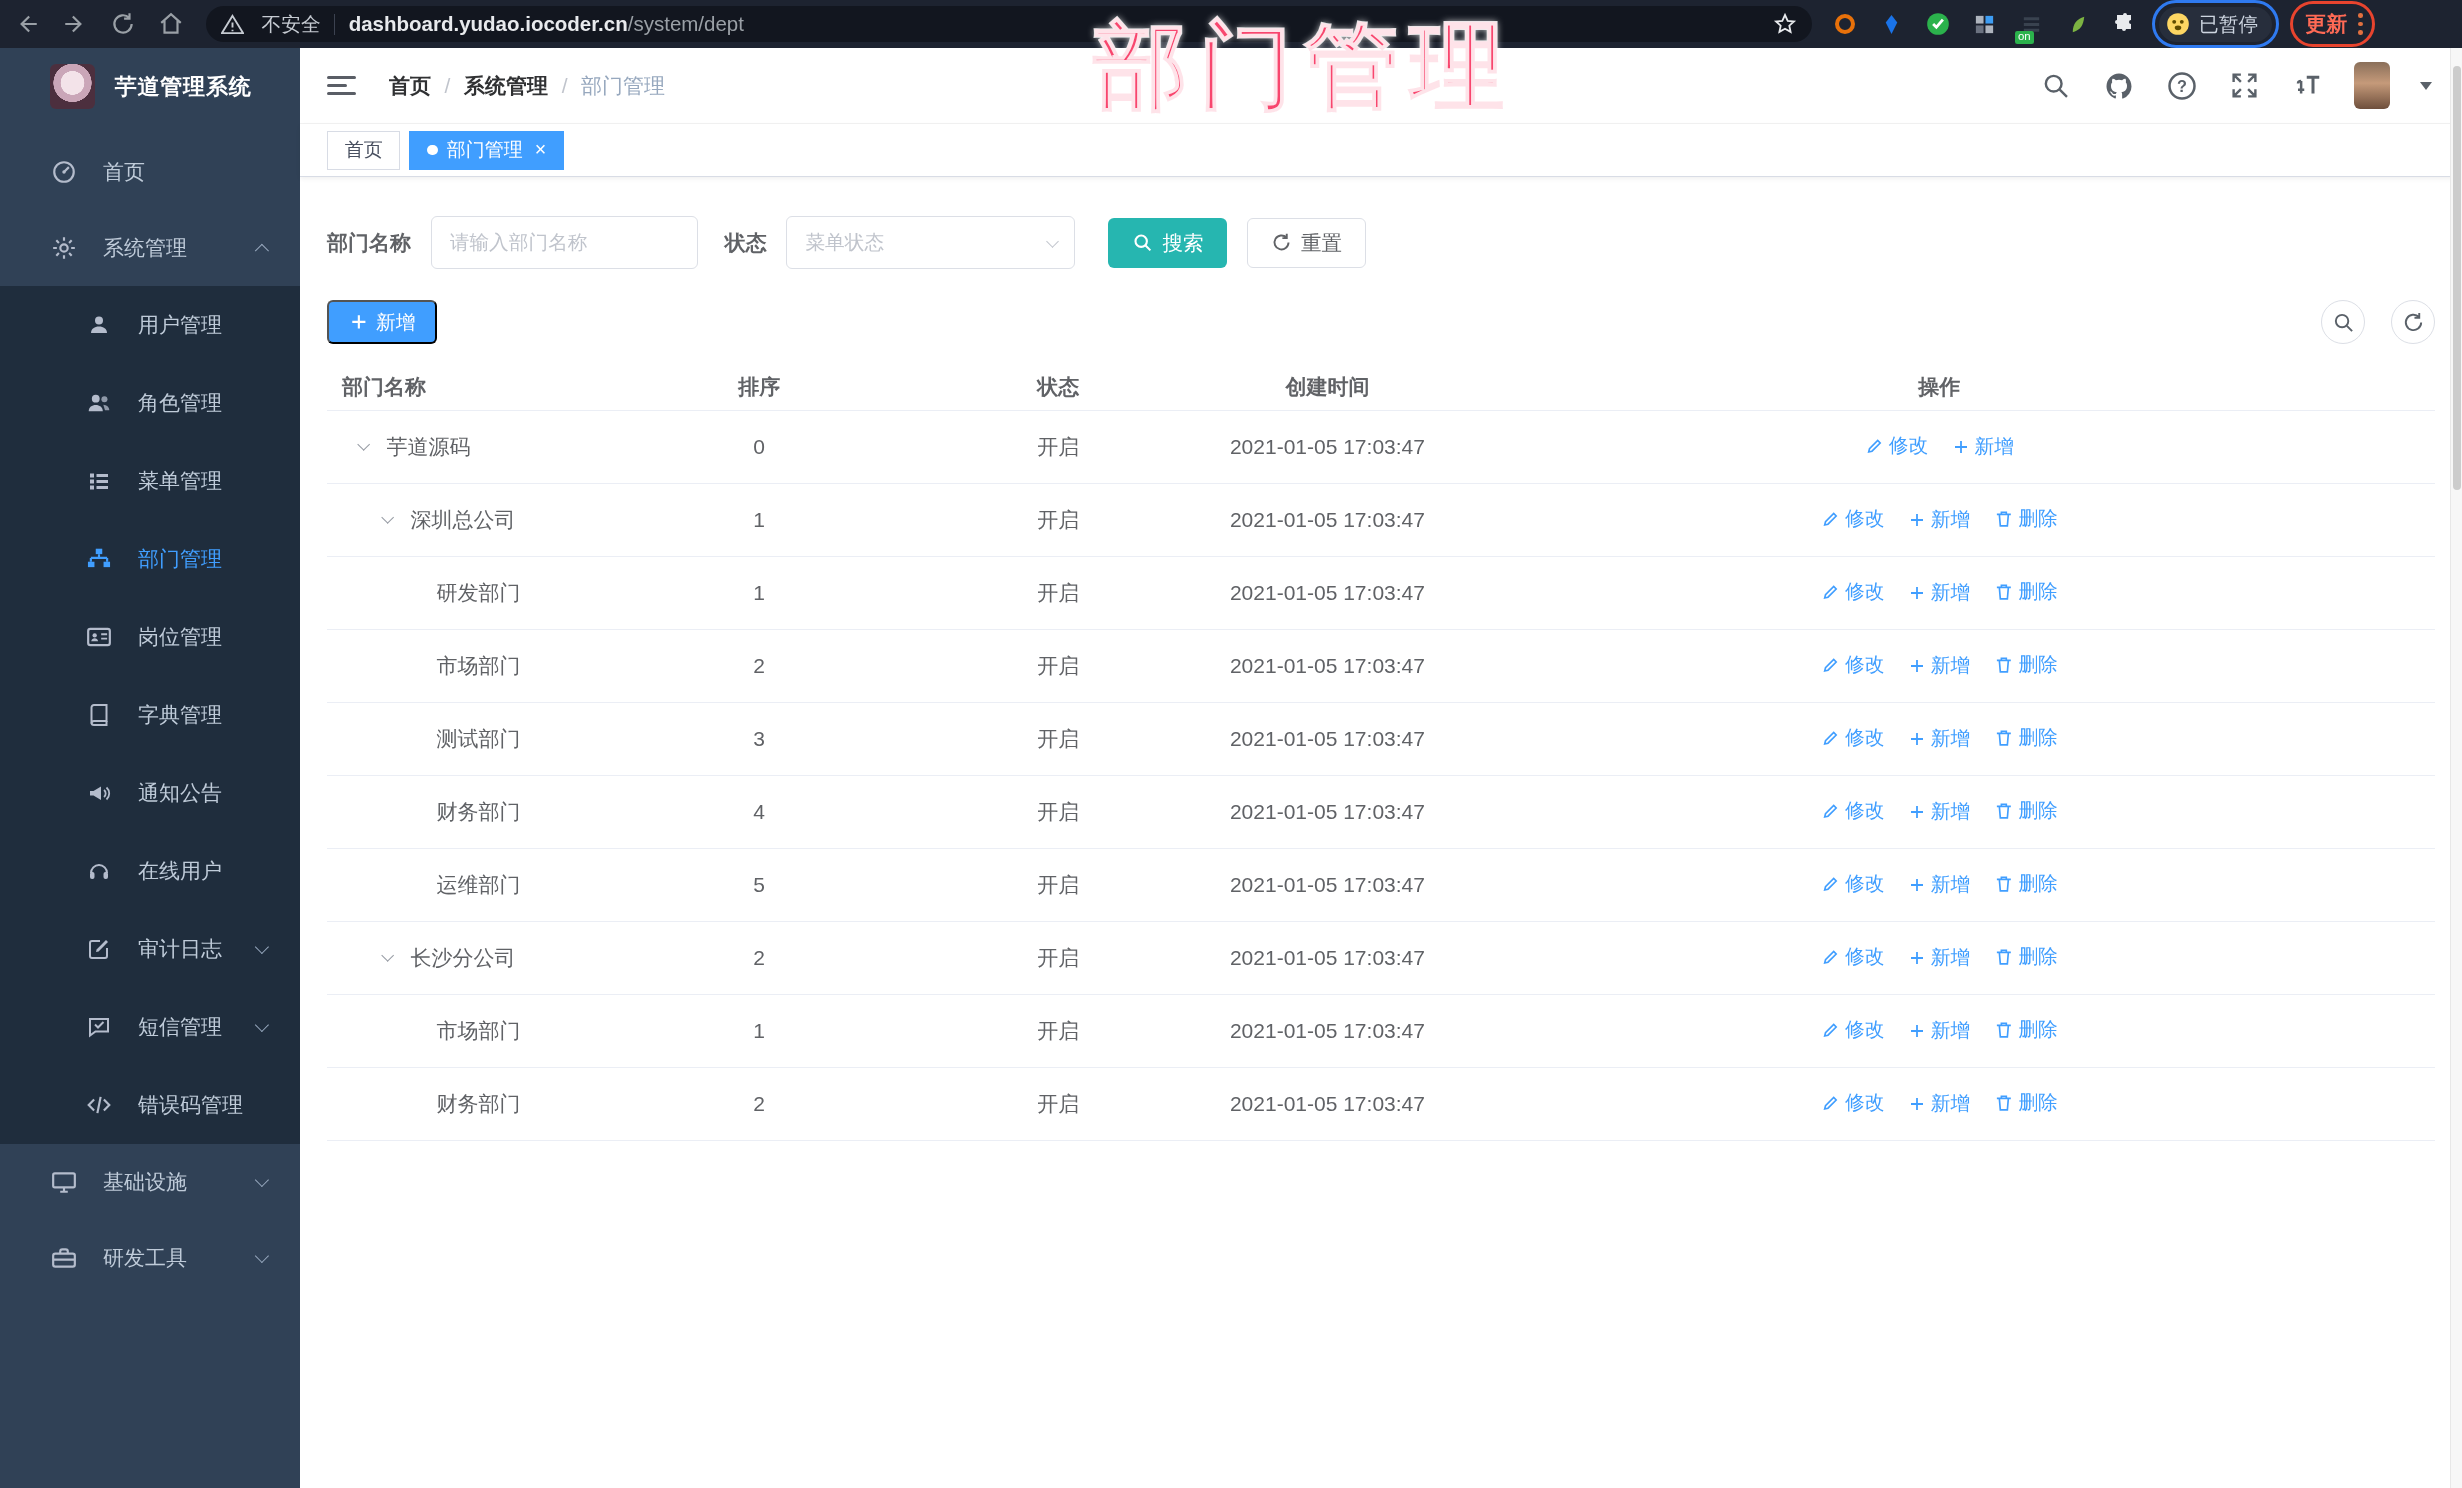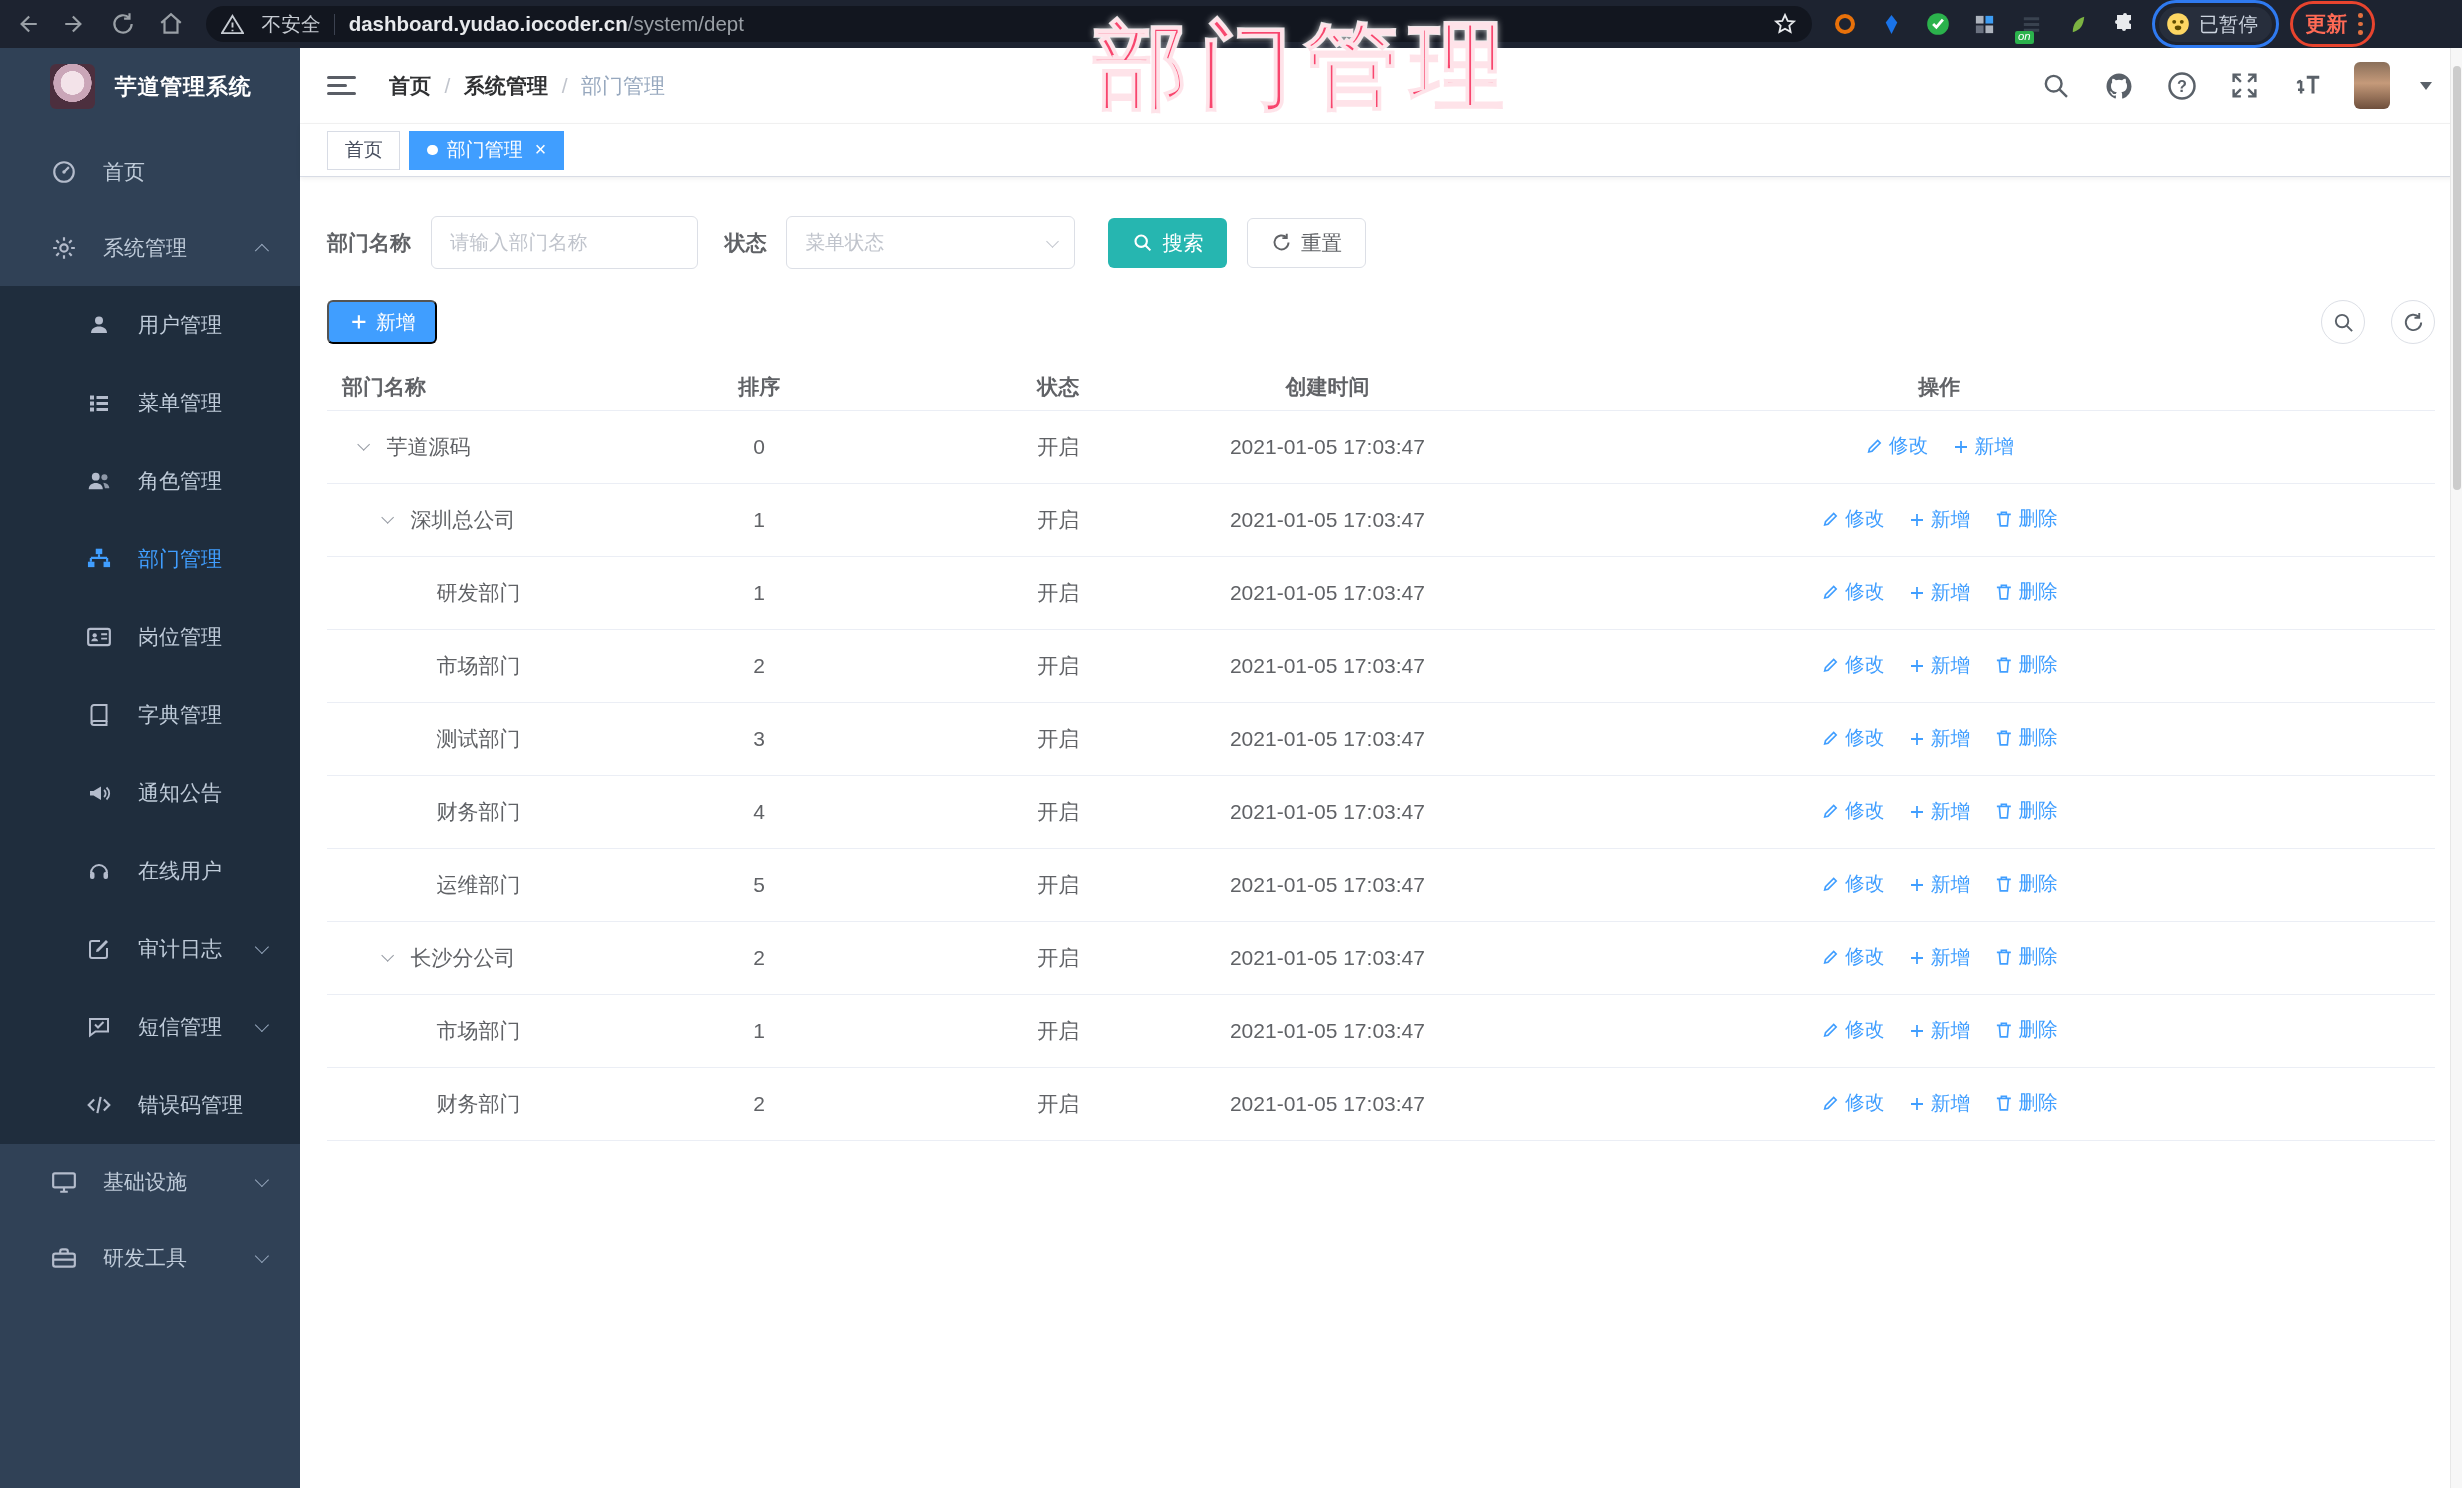--- a/index.html
+++ b/index.html
@@ -16,21 +16,21 @@
     display:flex; align-items:center; padding:0 15px; }
   .warn { display:flex; align-items:center; gap:18px; color:#c6cbd2; font-size:19.7px; }
   .pill-sep { width:0.8px; height:21px; background:#3c4250; margin:0 13.6px; }
   .url-host { color:#e8eaed; font-size:20.5px; font-weight:600; }
   .url-path { color:#9aa0a6; font-size:20.5px; }
   .pill-star { margin-left:auto; }
   .ext-row { display:flex; align-items:center; gap:19.7px; margin-left:19.7px; }
   .ext { width:27px; height:27px; display:flex; align-items:center; justify-content:center; }
   .on-badge { position:relative; }
   .on-badge .badge { position:absolute; left:-3px; bottom:-6px; background:#2bb24c; color:#fff; font-size:11.4px;
-    padding:0.8px 3px; border-radius:2.3px; line-height:1;font-style:italic; }
+    padding:0.8px 3px; border-radius:2.3px; line-height:1; }
   .paused-pill { position:relative; margin-left:21px; height:35px; background:#272e3c; border-radius:18px;
     display:flex; align-items:center; gap:7.6px; padding:0 13.6px 0 6px; color:#cdd5e0; font-size:19.7px; }
   .annot-oval { position:absolute; border-radius:50%; pointer-events:none; }
   .oval-blue { left:-7.6px; top:-6.8px; right:-7.6px; bottom:-6.8px; border:3px solid #2f7af0; border-radius:24px; }
   .update-wrap { position:relative; margin-left:23px; display:flex; align-items:center; gap:11px; padding:4.5px 10.6px; }
   .update-label { color:#ff6a55; font-size:21px; font-weight:600; }
   .dots { display:flex; flex-direction:column; gap:3.8px; }
   .dots i { width:4.5px; height:4.5px; border-radius:50%; background:#e0703f; }
   .oval-red { left:-4.5px; top:-4.5px; right:-1.5px; bottom:-4.5px; border:3px solid #e8442e; border-radius:26px; }
 
@@ -270,42 +270,42 @@
             <svg width="24" height="24" viewBox="0 0 24 24">
               <circle cx="12" cy="7.5" r="4" fill="currentColor"></circle>
               <path d="M4 20c0-4.2 3.6-6.5 8-6.5s8 2.3 8 6.5z" fill="currentColor"></path>
             </svg>
           </span>
     <span class="m-label">用户管理</span>
 
   </div>
   <div class="m-item lv1">
     <span class="ic ">
+            <svg width="26" height="26" viewBox="0 0 24 24">
+              <circle cx="9" cy="8" r="3.6" fill="currentColor"></circle>
+              <path d="M2.5 19.5c0-3.7 3-5.7 6.5-5.7s6.5 2 6.5 5.7z" fill="currentColor"></path>
+              <circle cx="17" cy="8.5" r="2.8" fill="currentColor" opacity=".75"></circle>
+              <path d="M16 13.6c3 .2 5.5 2 5.5 5.2h-4" fill="currentColor" opacity=".75"></path>
+            </svg>
+          </span>
+    <span class="m-label">角色管理</span>
+
+  </div>
+  <div class="m-item lv1">
+    <span class="ic ">
             <svg width="24" height="24" viewBox="0 0 24 24">
               <rect x="3" y="4.5" width="4" height="4" fill="currentColor"></rect>
               <rect x="9.5" y="5" width="11.5" height="3" fill="currentColor"></rect>
               <rect x="3" y="10.5" width="4" height="4" fill="currentColor"></rect>
               <rect x="9.5" y="11" width="11.5" height="3" fill="currentColor"></rect>
               <rect x="3" y="16.5" width="4" height="4" fill="currentColor"></rect>
               <rect x="9.5" y="17" width="11.5" height="3" fill="currentColor"></rect>
             </svg>
           </span>
     <span class="m-label">菜单管理</span>
-
-  </div>
-  <div class="m-item lv1">
-    <span class="ic ">
-            <svg width="26" height="26" viewBox="0 0 24 24">
-              <circle cx="9" cy="8" r="3.6" fill="currentColor"></circle>
-              <path d="M2.5 19.5c0-3.7 3-5.7 6.5-5.7s6.5 2 6.5 5.7z" fill="currentColor"></path>
-              <circle cx="17" cy="8.5" r="2.8" fill="currentColor" opacity=".75"></circle>
-              <path d="M16 13.6c3 .2 5.5 2 5.5 5.2h-4" fill="currentColor" opacity=".75"></path>
-            </svg>
-          </span>
-    <span class="m-label">角色管理</span>
 
   </div>
   <div class="m-item lv1 active">
     <span class="ic ">
             <svg width="26" height="26" viewBox="0 0 24 24">
               <rect x="9" y="2.5" width="6" height="5" fill="currentColor"></rect>
               <path d="M12 7.5v3.5M4.5 11h15M4.5 11v3.5M19.5 11v3.5" stroke="currentColor" stroke-width="2" fill="none"></path>
               <rect x="1.8" y="14.5" width="6" height="5" fill="currentColor"></rect>
               <rect x="16.2" y="14.5" width="6" height="5" fill="currentColor"></rect>
             </svg>

